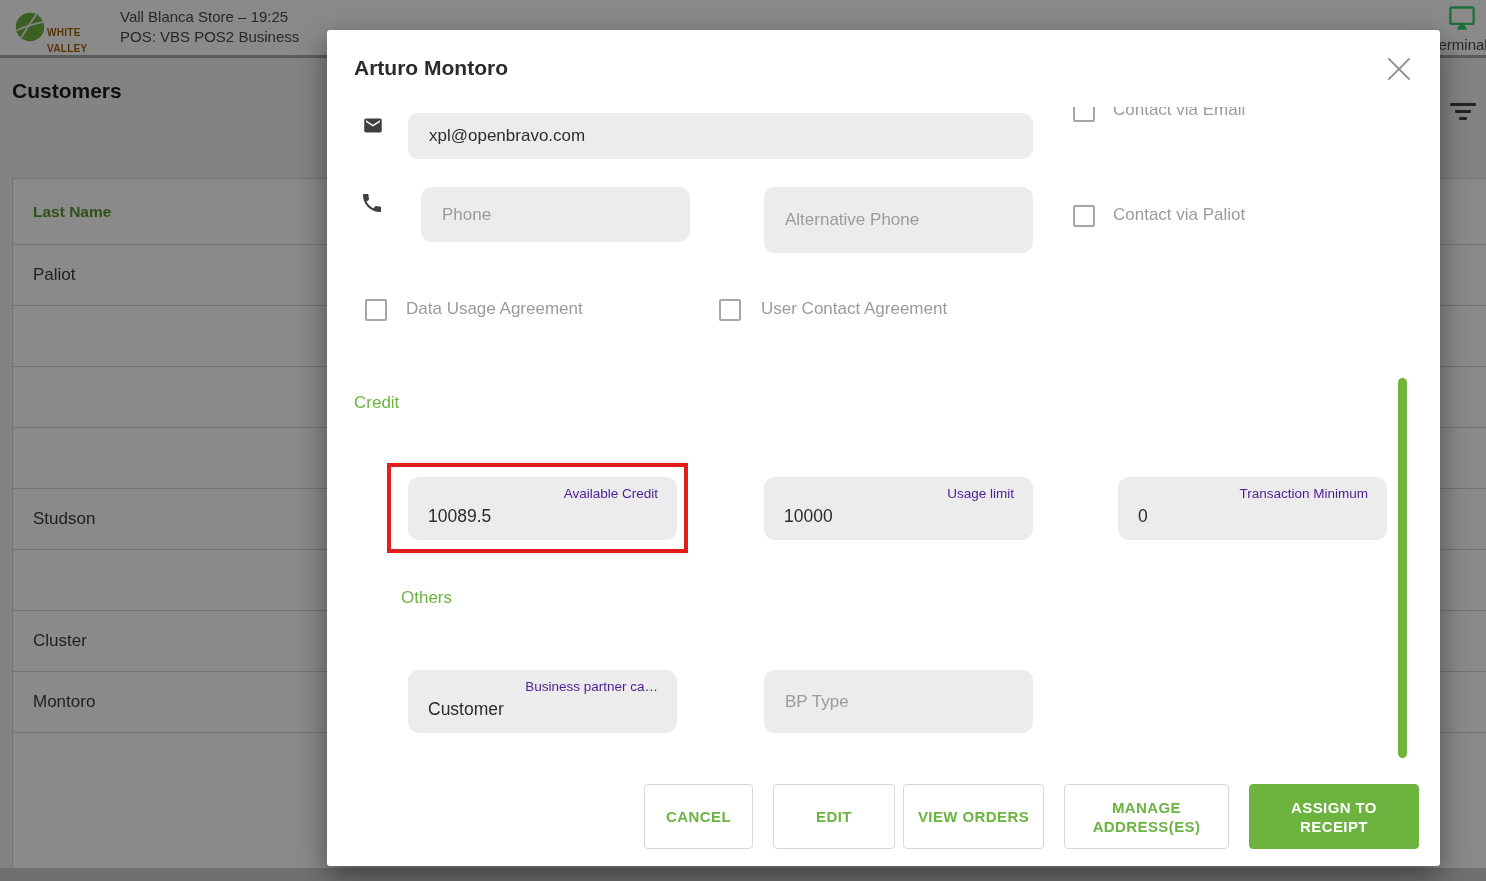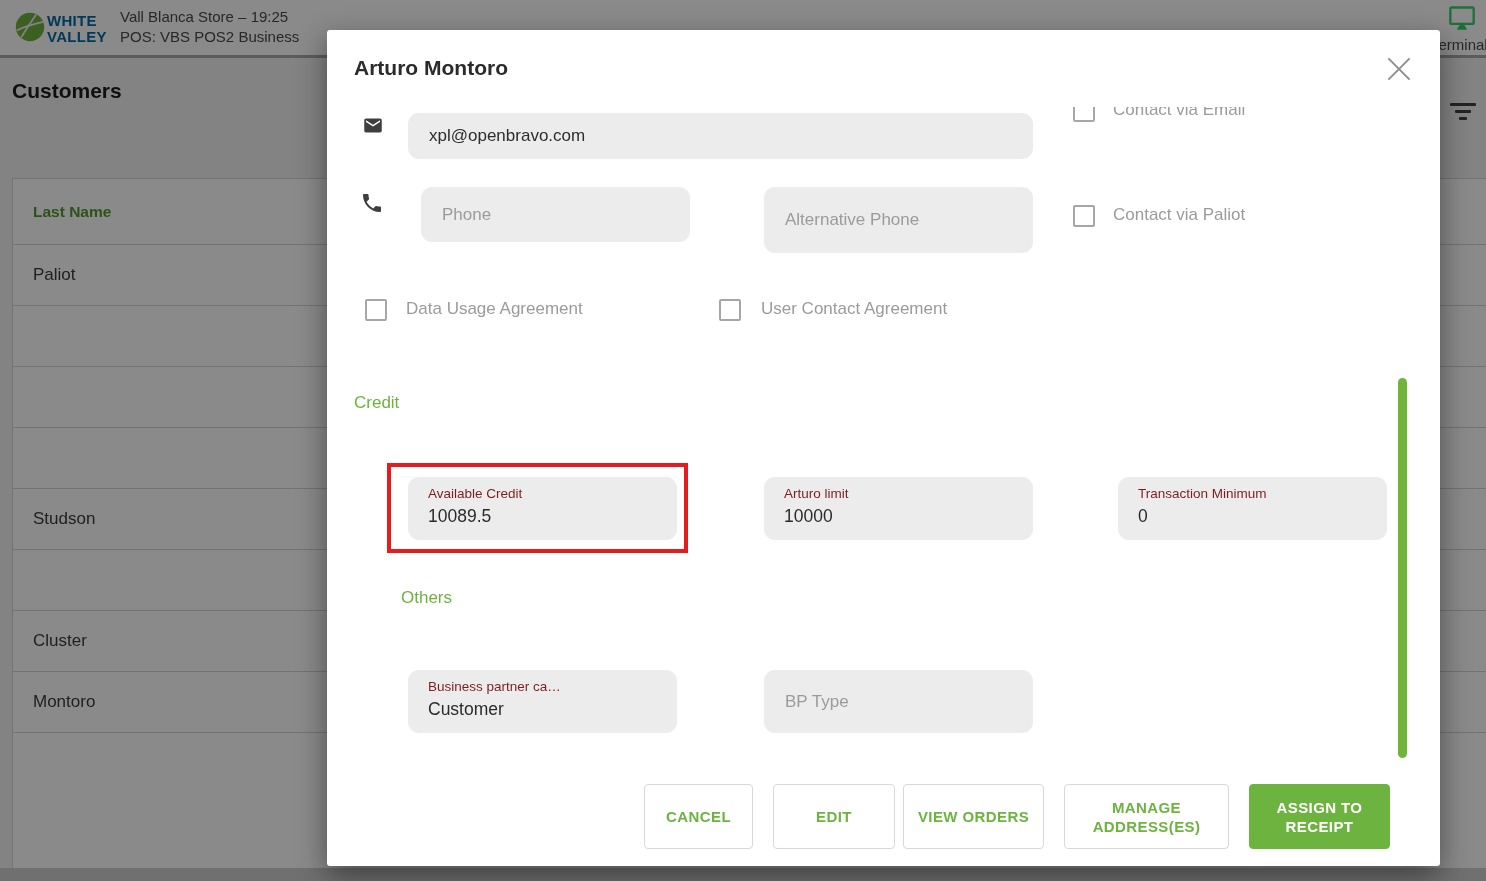--- a/index.html
+++ b/index.html
@@ -6,21 +6,21 @@
   body{
     width:1486px;height:881px;overflow:hidden;position:relative;
     font-family:"Liberation Sans", sans-serif;
     background:#f2f2f2;
   }
   .abs{position:absolute;}
   
   .bg{position:absolute;inset:0;z-index:1;background:#f2f2f2;}
   .appHeader{position:absolute;left:0;top:0;width:1486px;height:55px;background:#ffffff;border-bottom:3px solid #a8a8a8;}
   .logoIcon{position:absolute;left:14px;top:11px;}
-  .logoWord{position:absolute;left:47px;top:13px;font-size:15px;font-weight:bold;color:#0369a1;line-height:16px;letter-spacing:.3px;}
+  .logoWord{position:absolute;left:47px;top:25px;font-size:10px;font-weight:bold;color:#a16207;line-height:16px;letter-spacing:.3px;}
   .storeInfo{position:absolute;left:120px;top:7px;font-size:15px;color:#4a4a4a;line-height:20px;}
   .termIcon{position:absolute;left:1448px;top:4px;}
   .termLabel{position:absolute;left:1431px;top:36px;font-size:15px;color:#4a4a4a;white-space:nowrap;}
   .pageTitle{position:absolute;left:12px;top:79px;font-size:21px;font-weight:bold;color:#1c1c1c;}
   .filterIcon{position:absolute;left:1450px;top:103px;width:26px;height:18px;}
   .filterIcon i{display:block;height:3px;background:#424242;margin:0 auto 4px auto;border-radius:1px;}
   .filterIcon i:nth-child(1){width:26px;}
   .filterIcon i:nth-child(2){width:16px;}
   .filterIcon i:nth-child(3){width:8px;}
   .custTable{position:absolute;left:12px;top:178px;width:1474px;background:#ffffff;border:1px solid #d4d4d4;border-right:none;box-sizing:border-box;}
@@ -36,21 +36,21 @@
   .mclose{position:absolute;left:1060px;top:27px;width:24px;height:24px;cursor:pointer;}
   .mclose i{position:absolute;left:11px;top:-3px;width:2px;height:30px;background:#8f8f8f;}
   .mclose i.x1{transform:rotate(45deg);}
   .mclose i.x2{transform:rotate(-45deg);}
   .mcontent{position:absolute;left:0;top:77px;width:1113px;height:677px;overflow:hidden;}
   .field{position:absolute;background:#ececec;border-radius:11px;box-sizing:border-box;}
   .field.single{display:flex;align-items:center;padding-left:21px;}
   .single .fvalue{font-size:17px;color:#2e2e2e;}
   .field.ph .fvalue{color:#9b9b9b;}
   .field.two{padding:9px 0 0 20px;}
-  .flabel{font-size:13.5px;color:#7f1d1d;white-space:nowrap;overflow:hidden;max-width:230px;}
+  .flabel{font-size:13.5px;color:#4c1d95;white-space:nowrap;overflow:hidden;max-width:230px;text-align:right;}
   .two .fvalue{font-size:17.5px;color:#2b2b2b;margin-top:5px;}
   .cb{position:absolute;width:18px;height:18px;border:2px solid #a6a6a6;border-radius:2px;background:#fff;box-sizing:content-box;}
   .cblabel{position:absolute;font-size:17px;color:#9b9b9b;line-height:18px;white-space:nowrap;}
   .sectionHead{position:absolute;font-size:17px;color:#6db33f;}
   .iconDark{color:#3f3f3f;}
   .redbox{position:absolute;left:60px;top:356px;width:301px;height:90px;border:4px solid #e41c1c;box-sizing:border-box;z-index:3;}
   .scrollThumb{position:absolute;left:1071px;top:348px;width:9px;height:380px;background:#72b33c;border-radius:5px;}
   .btnRow{position:absolute;left:0;top:754px;width:1113px;height:65px;}
   .btn{position:absolute;top:0;height:65px;border:1px solid #d8d8d8;border-radius:4px;background:#fff;color:#6db33f;
        font-family:"Liberation Sans",sans-serif;font-weight:bold;font-size:15px;letter-spacing:.4px;line-height:19px;
@@ -146,21 +146,21 @@
     <div class="cblabel" style="left:434px;top:193px;">User Contact Agreement</div>
 
     <div class="sectionHead" style="left:27px;top:286px;">Credit</div>
 
     <div class="redbox"></div>
     <div class="field two" style="left:81px;top:370px;width:269px;height:63px;">
       <div class="flabel">Available Credit</div>
       <div class="fvalue">10089.5</div>
     </div>
     <div class="field two" style="left:437px;top:370px;width:269px;height:63px;">
-      <div class="flabel">Arturo limit</div>
+      <div class="flabel">Usage limit</div>
       <div class="fvalue">10000</div>
     </div>
     <div class="field two" style="left:791px;top:370px;width:269px;height:63px;">
       <div class="flabel">Transaction Minimum</div>
       <div class="fvalue">0</div>
     </div>
 
     <div class="sectionHead" style="left:27px;top:481px;margin-left:47px;">Others</div>
 
     <div class="field two" style="left:81px;top:563px;width:269px;height:63px;">
@@ -172,15 +172,15 @@
     </div>
   </div>
 
   <div class="scrollThumb"></div>
 
   <div class="btnRow">
     <div class="btn" style="left:317px;width:109px;">CANCEL</div>
     <div class="btn" style="left:446px;width:122px;">EDIT</div>
     <div class="btn" style="left:576px;width:141px;">VIEW ORDERS</div>
     <div class="btn" style="left:737px;width:165px;">MANAGE ADDRESS(ES)</div>
-    <div class="btn primary" style="left:922px;width:141px;">ASSIGN TO RECEIPT</div>
+    <div class="btn primary" style="left:922px;width:170px;">ASSIGN TO RECEIPT</div>
   </div>
 </div>
 
 </body></html>

